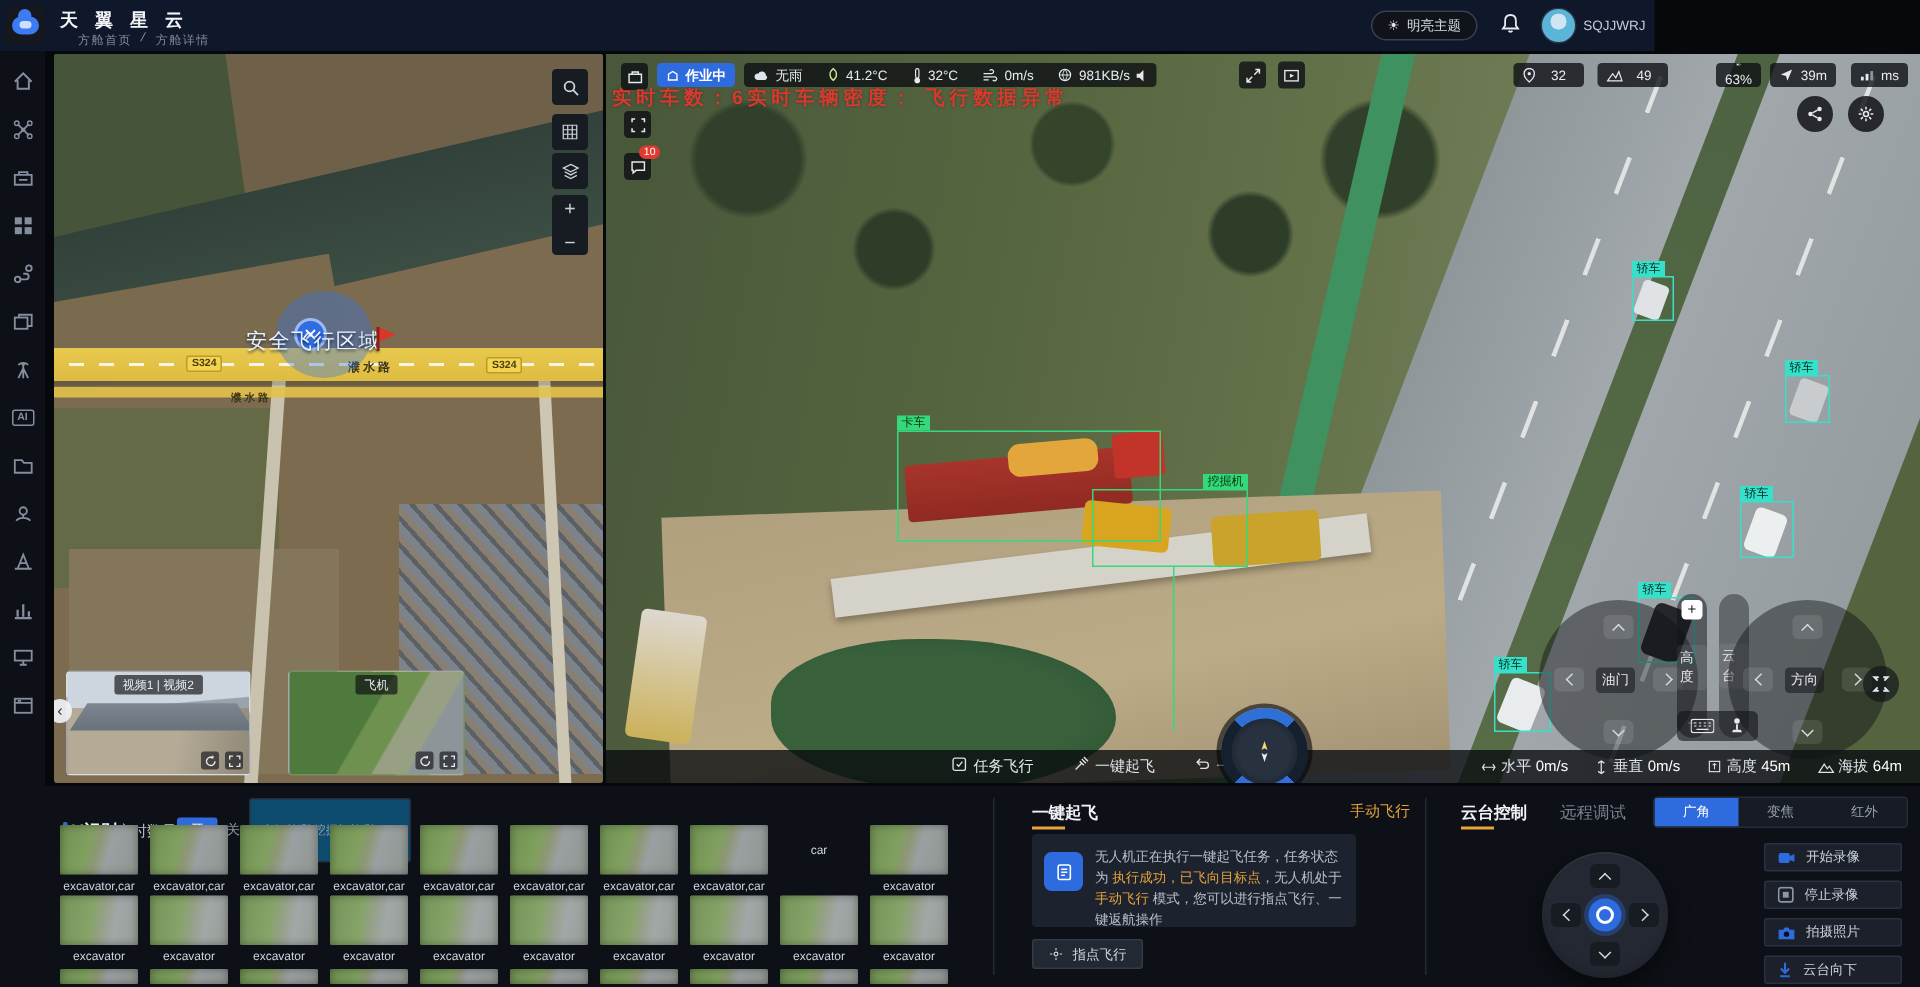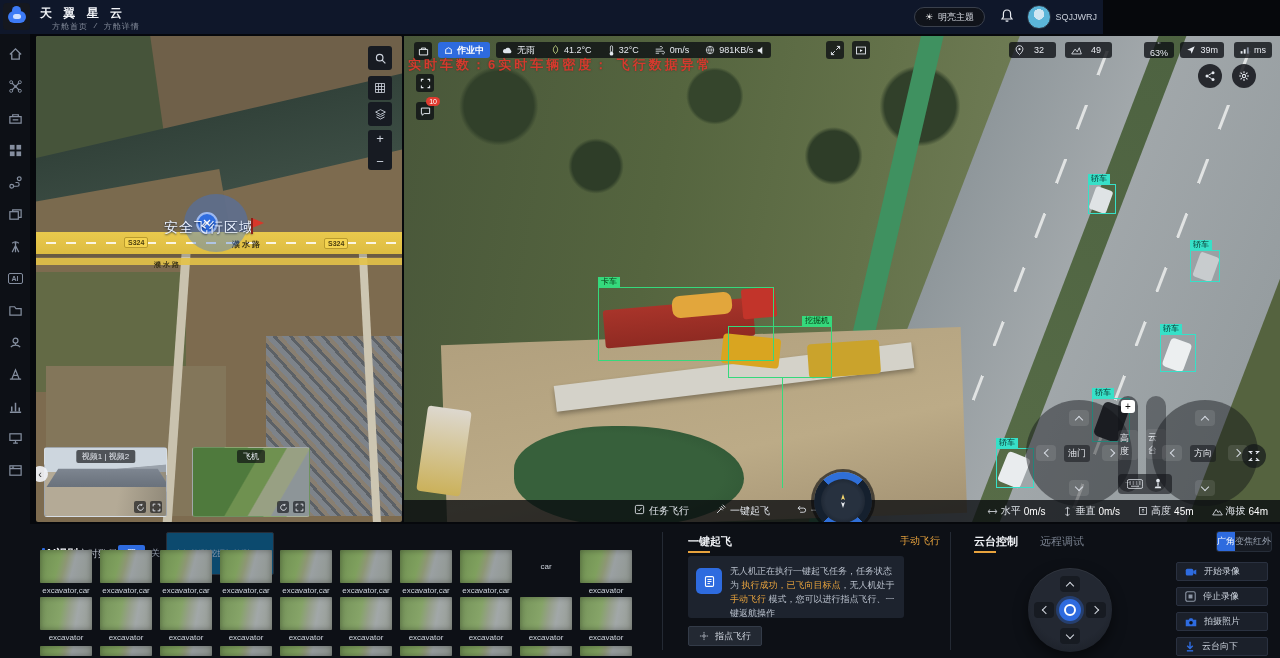--- a/index.html
+++ b/index.html
@@ -113,21 +113,21 @@
   .tk-ic{width:26px;height:26px;background:#2e6bdf;border-radius:5px;flex:none;display:flex;align-items:center;justify-content:center;margin-top:4px;}
   .tk-msg{font-size:9px;line-height:14px;color:#b9c0cc;}
   .hl{color:#e8a33d;}
   .tk-btn{position:absolute;left:12px;top:102px;height:20px;padding:0 10px;background:#232933;border:1px solid #333b48;border-radius:2px;display:flex;align-items:center;gap:6px;font-size:9px;color:#d2d8e1;}
   
   .gp{position:absolute;left:932px;top:0;width:318px;height:134px;}
   .gp-tab1{position:absolute;left:12px;top:10px;font-size:11px;font-weight:bold;color:#f0f2f6;}
   .gp-tab1:after{content:"";position:absolute;left:0;top:17px;width:22px;height:2px;background:#e8a33d;}
   .gp-tab2{position:absolute;left:78px;top:10px;font-size:11px;color:#79818f;}
   .seg{position:absolute;right:8px;top:7px;display:flex;background:#171b23;border:1px solid #262d38;border-radius:3px;overflow:hidden;}
-  .seg div{font-size:9px;color:#98a1b0;padding:3px 0;}
+  .seg div{font-size:9px;color:#98a1b0;padding:3px 19px;}
   .seg .active{background:#2e6bdf;color:#fff;}
   .joy{position:absolute;left:66px;top:44px;width:84px;height:84px;border-radius:50%;background:radial-gradient(circle at 50% 40%,#232832 0 60%,#171b22 100%);box-shadow:0 6px 14px rgba(0,0,0,.5),inset 0 1px 0 rgba(255,255,255,.06);}
   .joy .jbtn{background:#171b22;}
   .joy-center{position:absolute;left:31px;top:31px;width:22px;height:22px;border-radius:50%;background:#2e6bdf;display:flex;align-items:center;justify-content:center;box-shadow:0 0 0 3px rgba(46,107,223,.35);}
   .joy-center:after{content:"";width:8px;height:8px;border:2px solid #fff;border-radius:50%;}
   .gbtns{position:absolute;right:12px;top:38px;display:flex;flex-direction:column;gap:6px;}
   .gbtn{width:92px;height:19px;background:#1b202a;border:1px solid #2a3閃140;border:1px solid #2a3140;border-radius:2px;display:flex;align-items:center;gap:7px;padding:0 8px;font-size:9px;color:#ccd3dd;}
 </style>
 </head>
 <body>

